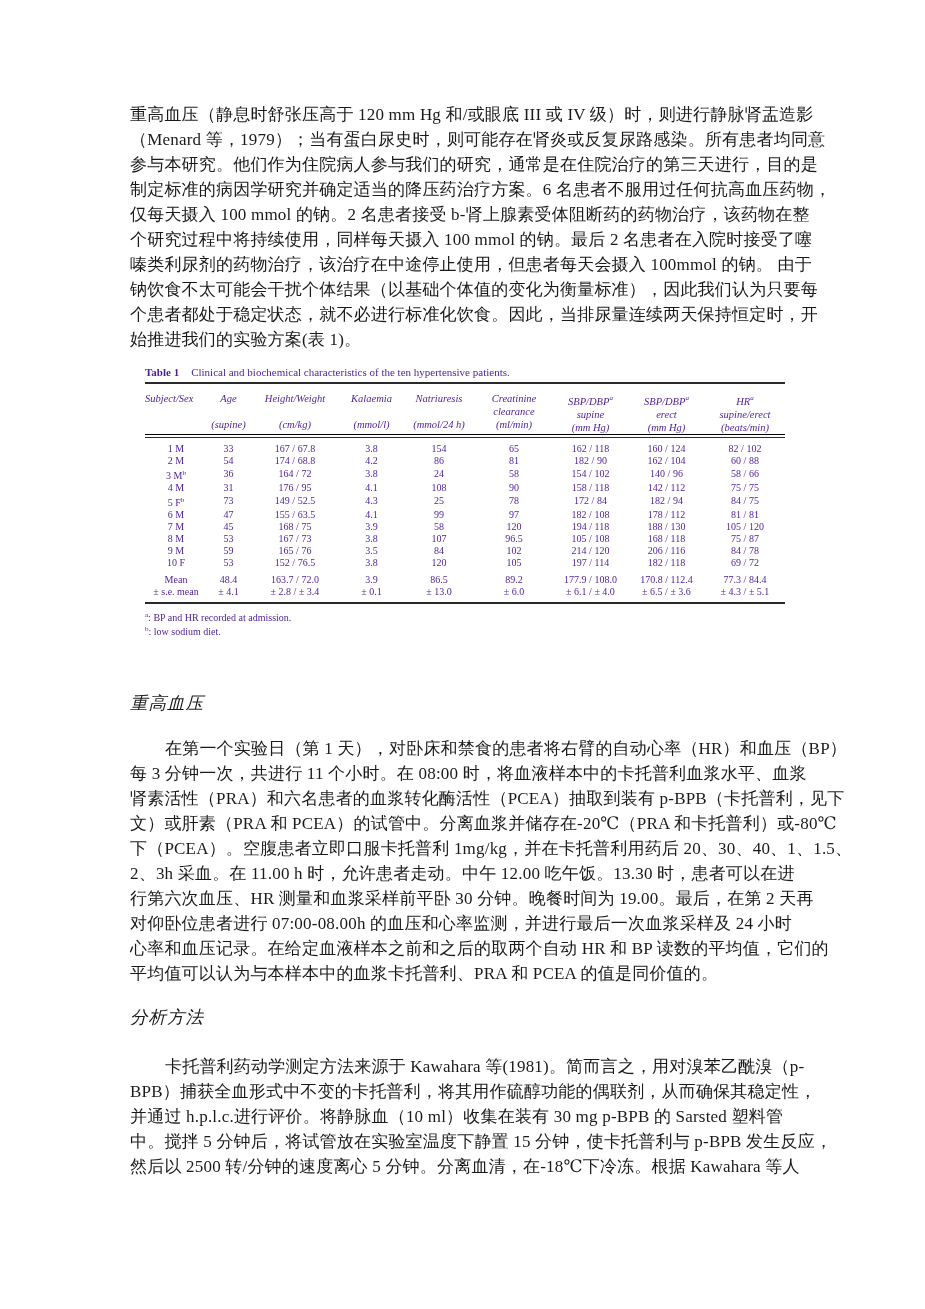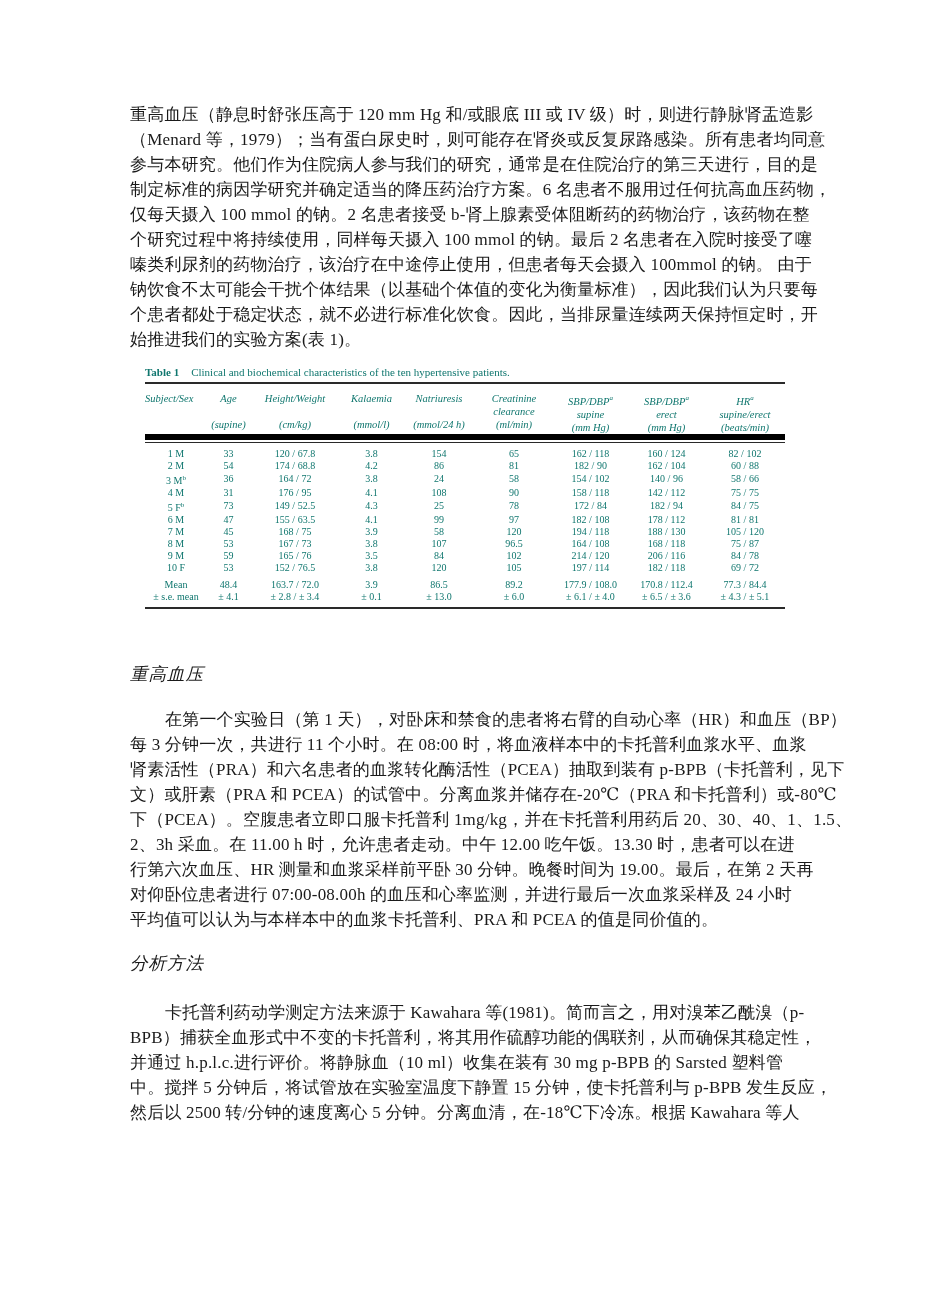--- a/index.html
+++ b/index.html
@@ -19,26 +19,26 @@
 
   .heading {
     font-style:italic; font-size:17.5px; line-height:26px; letter-spacing:1px;
   }
   .h-study { margin-top:52px; }
   .h-analysis { margin-top:18px; }
   .p-study { margin-top:20px; }
   .p-analysis { margin-top:24px; }
 
   
-  .table-block { margin-top:13px; margin-left:15px; width:640px; color:#0f766e; }
+  .table-block { margin-top:13px; margin-left:15px; width:640px; color:#4c1d95; }
   .tcaption { font-size:11px; line-height:14px; }
   .tlabel { font-weight:bold; margin-right:12px; }
   .rule-top { margin-top:3px; border-top:2px solid #2a2a2a; }
   .dtable { border-collapse:collapse; table-layout:fixed; width:640px; margin-top:8px; }
-  .dtable th { padding:0; font-weight:normal; font-style:italic; font-size:10.5px; vertical-align:top; border-bottom:6px solid #000000; }
+  .dtable th { padding:0; font-weight:normal; font-style:italic; font-size:10.5px; vertical-align:top; border-bottom:1px solid #000000; }
   .dtable th .hl { line-height:13px; text-align:center; white-space:nowrap; }
   .dtable th:first-child .hl { text-align:left; }
   .dtable td { padding:0; font-size:10px; line-height:12px; text-align:center; white-space:nowrap; }
   .dtable tr.dbl td { height:2px; border-bottom:1px solid #2a2a2a; line-height:0; }
   .dtable tr.gap td { height:5px; line-height:0; }
   sup { font-size:7px; }
   .rule-bottom { margin-top:4px; border-top:2px solid #2a2a2a; }
   .footnotes { margin-top:6px; }
   .fnote { font-size:10px; line-height:11.5px; white-space:nowrap; }
 </style>
@@ -130,21 +130,21 @@
         <tbody id="tbody">
             <tr class="dbl">
               <td colspan="9"></td>
             </tr>
             <tr class="gap">
               <td colspan="9"></td>
             </tr>
             <tr>
               <td>1 M</td>
               <td>33</td>
-              <td>120 / 67.8</td>
+              <td>167 / 67.8</td>
               <td>3.8</td>
               <td>154</td>
               <td>65</td>
               <td>162 / 118</td>
               <td>160 / 124</td>
               <td>82 / 102</td>
             </tr>
             <tr>
               <td>2 M</td>
               <td>54</td>
@@ -211,21 +211,21 @@
               <td>188 / 130</td>
               <td>105 / 120</td>
             </tr>
             <tr>
               <td>8 M</td>
               <td>53</td>
               <td>167 / 73</td>
               <td>3.8</td>
               <td>107</td>
               <td>96.5</td>
-              <td>164 / 108</td>
+              <td>105 / 108</td>
               <td>168 / 118</td>
               <td>75 / 87</td>
             </tr>
             <tr>
               <td>9 M</td>
               <td>59</td>
               <td>165 / 76</td>
               <td>3.5</td>
               <td>84</td>
               <td>102</td>
@@ -265,32 +265,37 @@
               <td>± 0.1</td>
               <td>± 13.0</td>
               <td>± 6.0</td>
               <td>± 6.1 / ± 4.0</td>
               <td>± 6.5 / ± 3.6</td>
               <td>± 4.3 / ± 5.1</td>
             </tr>
           </tbody>
       </table>
       <div class="rule-bottom"></div>
+      <div class="footnotes">
+        <div class="fnote"><sup>a</sup><span>: BP and HR recorded at admission.</span></div>
+        <div class="fnote"><sup>b</sup><span>: low sodium diet.</span></div>
+      </div>
     </div>
 
     <div class="heading h-study">重高血压</div>
     <div class="para indent-first p-study">
         <div class="line">在第一个实验日（第 1 天），对卧床和禁食的患者将右臂的自动心率（HR）和血压（BP）</div>
         <div class="line">每 3 分钟一次，共进行 11 个小时。在 08:00 时，将血液样本中的卡托普利血浆水平、血浆</div>
         <div class="line">肾素活性（PRA）和六名患者的血浆转化酶活性（PCEA）抽取到装有 p-BPB（卡托普利，见下</div>
         <div class="line">文）或肝素（PRA 和 PCEA）的试管中。分离血浆并储存在-20℃（PRA 和卡托普利）或-80℃</div>
         <div class="line">下（PCEA）。空腹患者立即口服卡托普利 1mg/kg，并在卡托普利用药后 20、30、40、1、1.5、</div>
         <div class="line">2、3h 采血。在 11.00 h 时，允许患者走动。中午 12.00 吃午饭。13.30 时，患者可以在进</div>
         <div class="line">行第六次血压、HR 测量和血浆采样前平卧 30 分钟。晚餐时间为 19.00。最后，在第 2 天再</div>
         <div class="line">对仰卧位患者进行 07:00-08.00h 的血压和心率监测，并进行最后一次血浆采样及 24 小时</div>
+        <div class="line">心率和血压记录。在给定血液样本之前和之后的取两个自动 HR 和 BP 读数的平均值，它们的</div>
         <div class="line">平均值可以认为与本样本中的血浆卡托普利、PRA 和 PCEA 的值是同价值的。</div>
       </div>
 
     <div class="heading h-analysis">分析方法</div>
     <div class="para indent-first p-analysis">
         <div class="line">卡托普利药动学测定方法来源于 Kawahara 等(1981)。简而言之，用对溴苯乙酰溴（p-</div>
         <div class="line">BPB）捕获全血形式中不变的卡托普利，将其用作硫醇功能的偶联剂，从而确保其稳定性，</div>
         <div class="line">并通过 h.p.l.c.进行评价。将静脉血（10 ml）收集在装有 30 mg p-BPB 的 Sarsted 塑料管</div>
         <div class="line">中。搅拌 5 分钟后，将试管放在实验室温度下静置 15 分钟，使卡托普利与 p-BPB 发生反应，</div>
         <div class="line">然后以 2500 转/分钟的速度离心 5 分钟。分离血清，在-18℃下冷冻。根据 Kawahara 等人</div>

